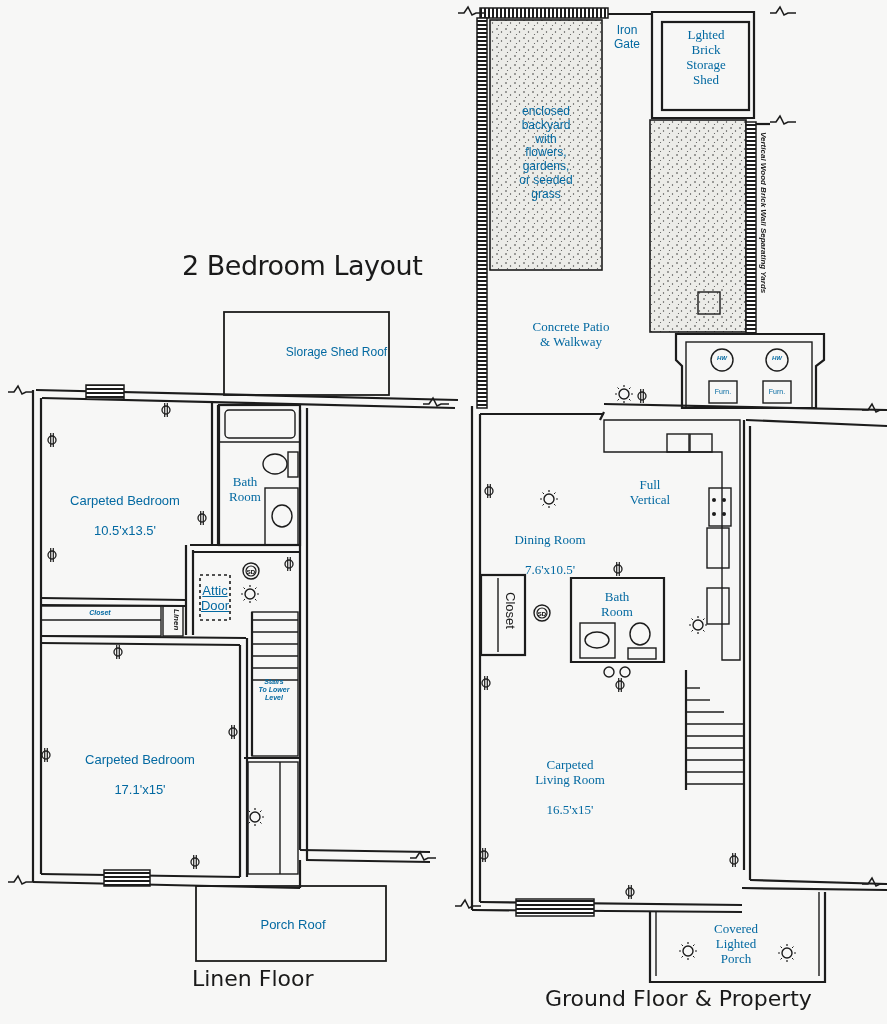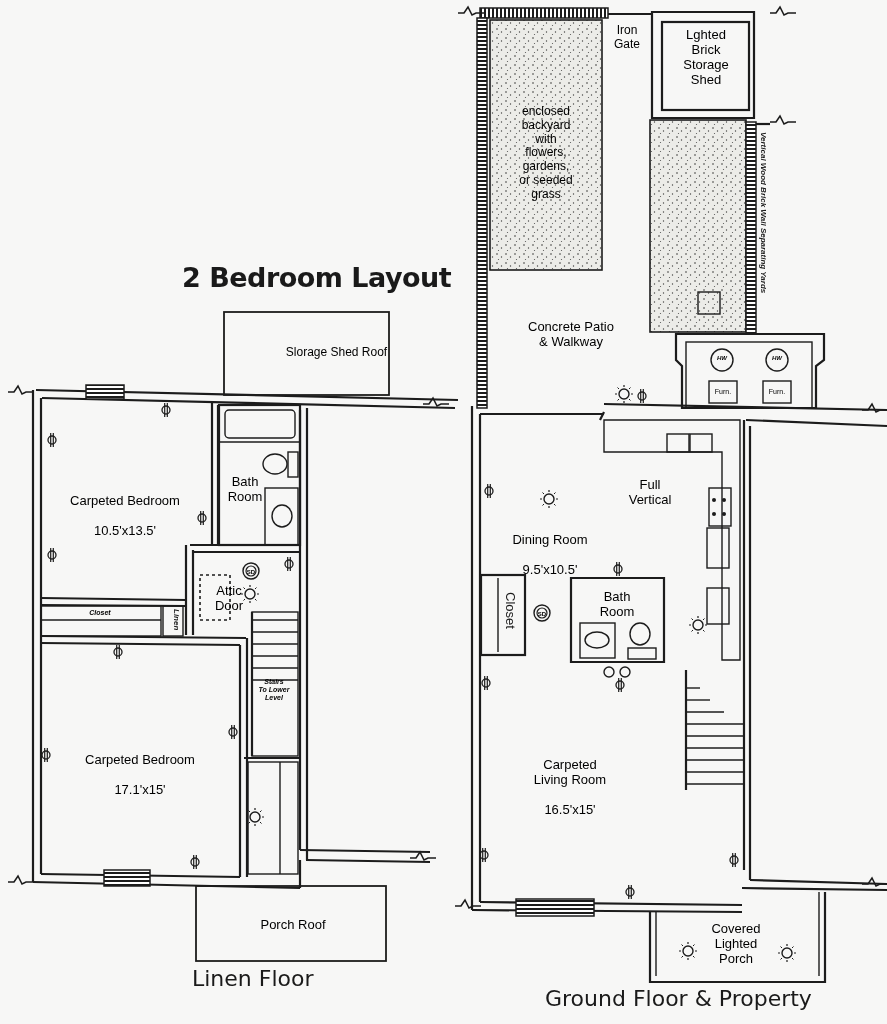--- a/index.html
+++ b/index.html
@@ -3,26 +3,26 @@
 <meta charset="utf-8">
 <style>
   html, body { margin: 0; padding: 0; background: #f7f7f6; }
   body { width: 887px; height: 1024px; position: relative; overflow: hidden;
          font-family: "Liberation Sans", sans-serif; color: #1a1a1a; }
   svg { position: absolute; left: 0; top: 0; }
   .wall { fill: none; stroke: #1c1c1c; stroke-width: 2.2; }
   .thin { fill: none; stroke: #1c1c1c; stroke-width: 1.4; }
   .box { fill: none; stroke: #1c1c1c; stroke-width: 1.8; }
   .yard { fill: url(#dots); stroke: #1c1c1c; stroke-width: 1.6; }
-  .lbl { position: absolute; text-align: center; line-height: 1.15; color: #000000; white-space: pre-line; }
-  .title { position: absolute; left: 182px; top: 262px; font-size: 27px; font-weight: bold;
+  .lbl { position: absolute; text-align: center; line-height: 1.15; color: #0369a1; white-space: pre-line; }
+  .title { position: absolute; left: 182px; top: 250px; font-size: 27px; font-weight: normal;
            font-family: "DejaVu Sans", sans-serif; letter-spacing: -0.5px; }
   .floor { position: absolute; font-size: 22px; font-family: "DejaVu Sans", sans-serif; font-weight: normal; }
   .s12 { font-size: 12px; }
-  .s13 { font-size: 13px; }
+  .s13 { font-size: 13px; font-family: Liberation Serif, serif; }
   .s11 { font-size: 13px; }
   .tiny { font-size: 7px; font-style: italic; font-weight: bold; }
   .vert { position: absolute; font-size: 8px; font-style: italic; font-weight: bold;
           transform: rotate(90deg); transform-origin: left top; white-space: nowrap; }
   .closet-v { position: absolute; font-size: 13px; transform: rotate(90deg); transform-origin: left top; white-space: nowrap; }
 </style>
 </head>
 <body>
 
 <svg width="887" height="1024" viewBox="0 0 887 1024">
@@ -253,21 +253,21 @@
 <div class="title">2 Bedroom Layout</div>
 
 <div class="lbl s12" style="left:226px;top:346px;width:161px;margin-left:30px;">Slorage Shed Roof</div>
 
 <div class="lbl s11" style="left:50px;top:479px;width:150px;">
   <div>Carpeted Bedroom</div>
   <div>10.5'x13.5'</div>
 </div>
 <div class="lbl s13" style="left:224px;top:475px;width:42px;">Bath
 Room</div>
-<div class="lbl s11" style="left:213px;top:584px;width:32px;">Attic
+<div class="lbl s11" style="left:199px;top:584px;width:32px;text-decoration:underline;">Attic
 Door</div>
 <div class="lbl tiny" style="left:60px;top:609px;width:80px;">Closet</div>
 <div class="vert" style="left:181px;top:609px;">Linen</div>
 <div class="lbl tiny" style="left:254px;top:678px;width:40px;">Stairs
 To Lower
 Level</div>
 <div class="lbl s11" style="left:60px;top:738px;width:160px;">
   <div>Carpeted Bedroom</div>
   <div>17.1'x15'</div>
 </div>
@@ -291,21 +291,21 @@
 <div class="lbl s13" style="left:516px;top:320px;width:110px;">Concrete Patio
 &amp; Walkway</div>
 <div class="lbl" style="left:712px;top:355px;width:20px;font-size:6px;font-weight:bold;font-style:italic;">HW</div>
 <div class="lbl" style="left:767px;top:355px;width:20px;font-size:6px;font-weight:bold;font-style:italic;">HW</div>
 <div class="lbl" style="left:709px;top:388px;width:28px;font-size:7px;">Furn.</div>
 <div class="lbl" style="left:763px;top:388px;width:28px;font-size:7px;">Furn.</div>
 <div class="lbl s13" style="left:620px;top:478px;width:60px;">Full
 Vertical</div>
 <div class="lbl s13" style="left:495px;top:518px;width:110px;">
   <div>Dining Room</div>
-  <div>9.5'x10.5'</div>
+  <div>7.6'x10.5'</div>
 </div>
 <div class="closet-v" style="left:518px;top:592px;">Closet</div>
 <div class="lbl s13" style="left:592px;top:590px;width:50px;">Bath
 Room</div>
 <div class="lbl s13" style="left:515px;top:743px;width:110px;">
   <div>Carpeted
 Living Room</div>
   <div>16.5'x15'</div>
 </div>
 <div class="lbl s13" style="left:706px;top:922px;width:60px;">Covered

